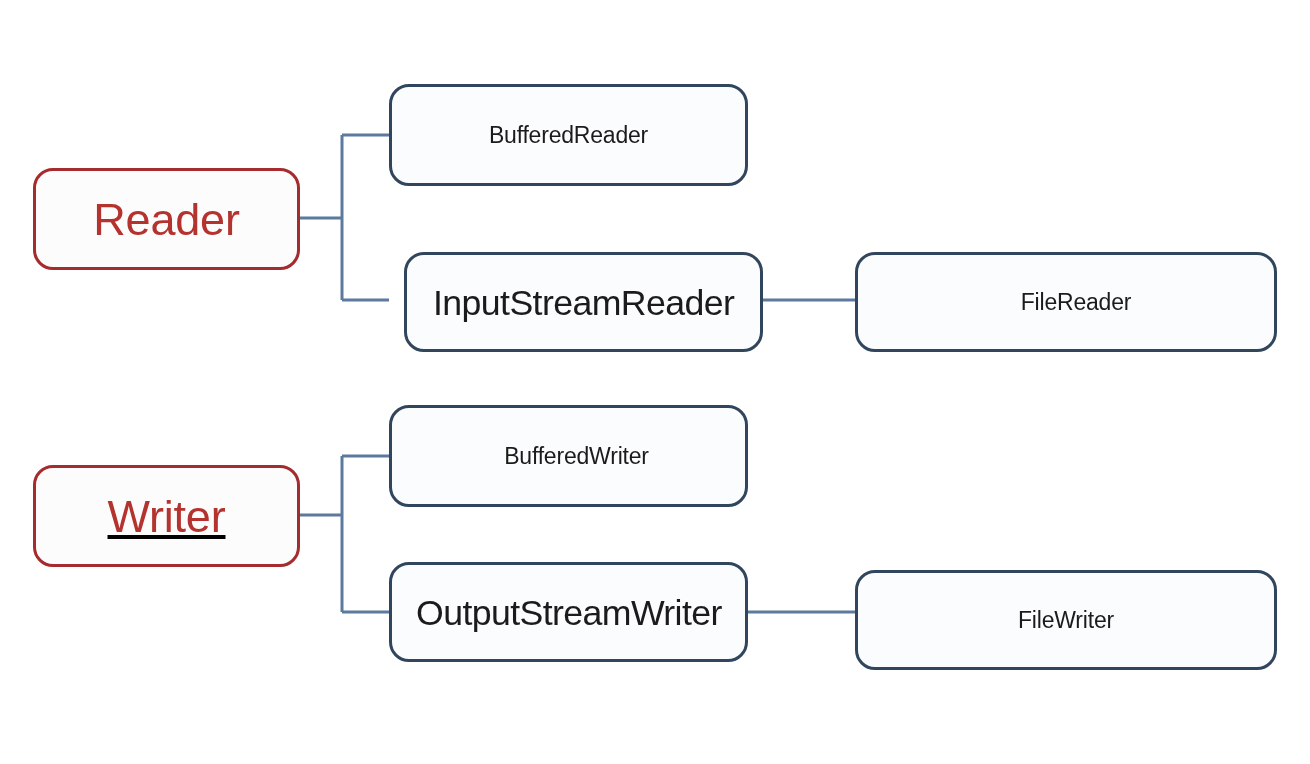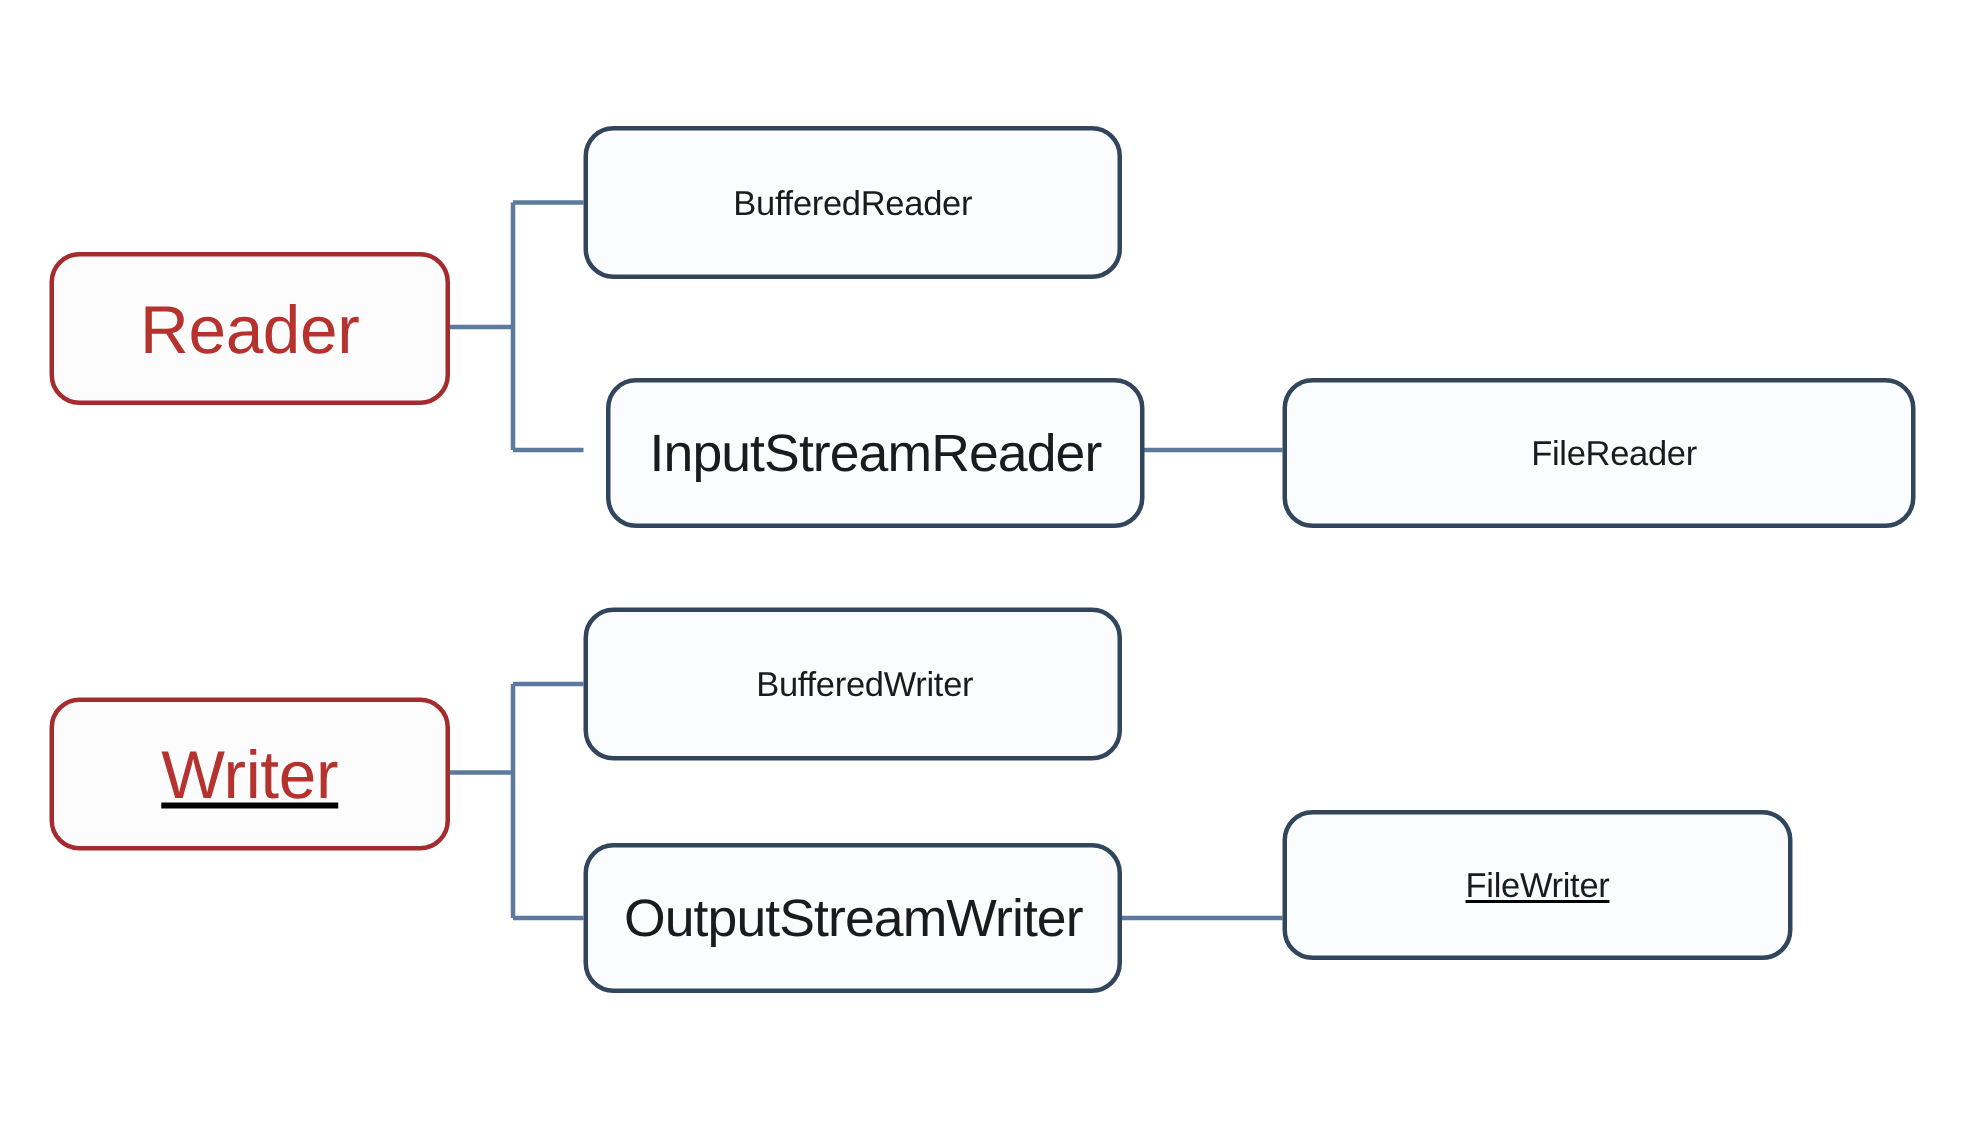--- a/index.html
+++ b/index.html
@@ -69,21 +69,21 @@
 
   
   #node-reader            { left: 33px;  top: 168px; width: 267px; height: 102px; }
   #node-bufferedreader    { left: 389px; top: 84px;  width: 359px; height: 102px; }
   #node-inputstreamreader { left: 404px; top: 252px; width: 359px; height: 100px; }
   #node-filereader        { left: 855px; top: 252px; width: 422px; height: 100px; padding-left: 20px; }
 
   #node-writer            { left: 33px;  top: 465px; width: 267px; height: 102px; text-decoration: underline; }
   #node-bufferedwriter    { left: 389px; top: 405px; width: 359px; height: 102px; padding-left: 16px; }
   #node-outputstreamwriter{ left: 389px; top: 562px; width: 359px; height: 100px; }
-  #node-filewriter        { left: 855px; top: 540px; width: 340px; height: 100px; text-decoration: underline; }
+  #node-filewriter        { left: 855px; top: 570px; width: 422px; height: 100px; }
 </style>
 </head>
 <body>
 
 <div id="canvas">
 
   <svg id="wires" viewBox="0 0 1310 764" width="1310" height="764">
     <g fill="none" stroke="#5b7a9d" stroke-width="3" stroke-linecap="butt">
 
       <path d="M 300 218 L 342 218"></path>

